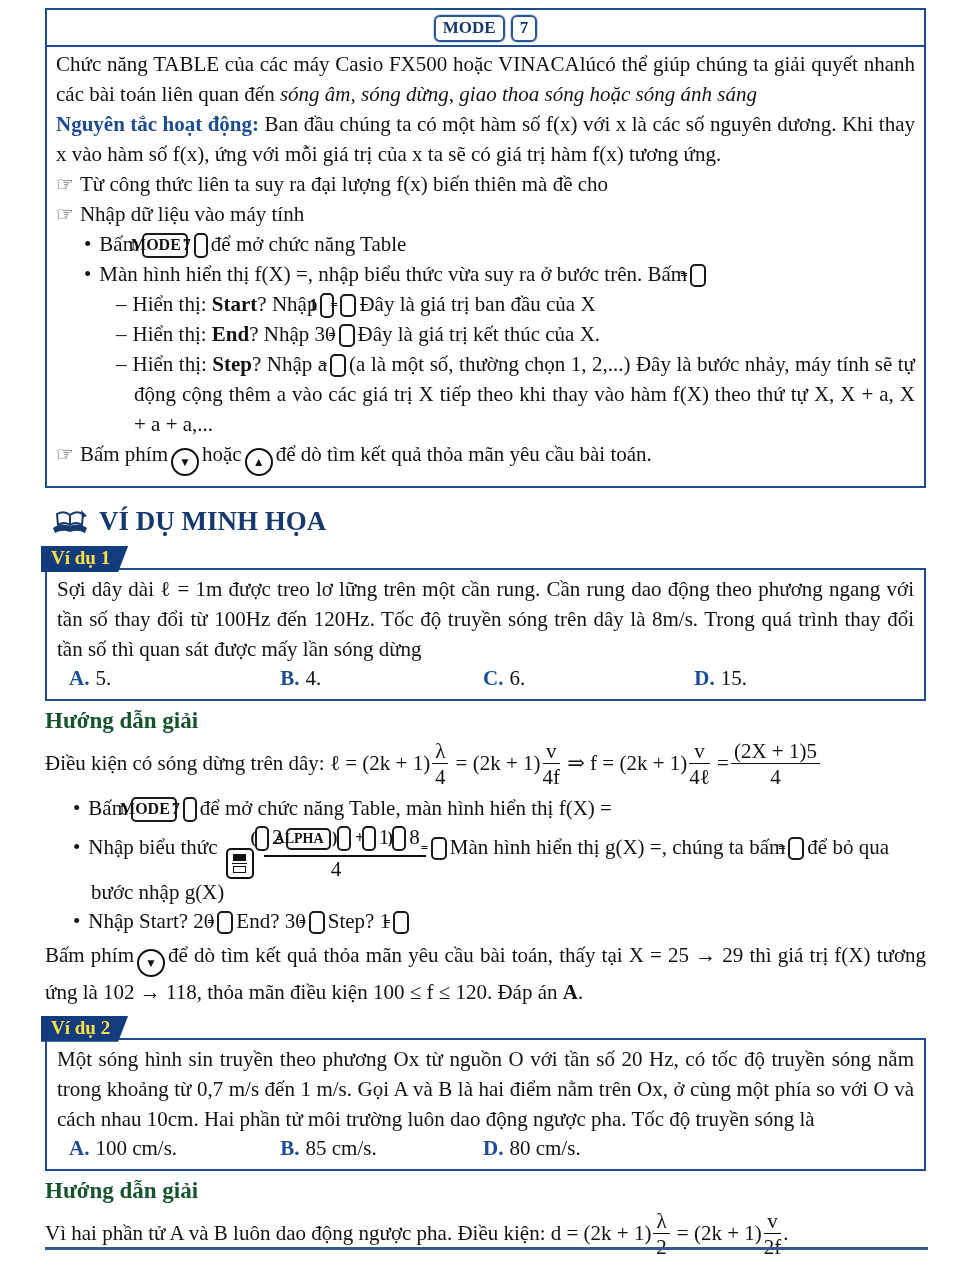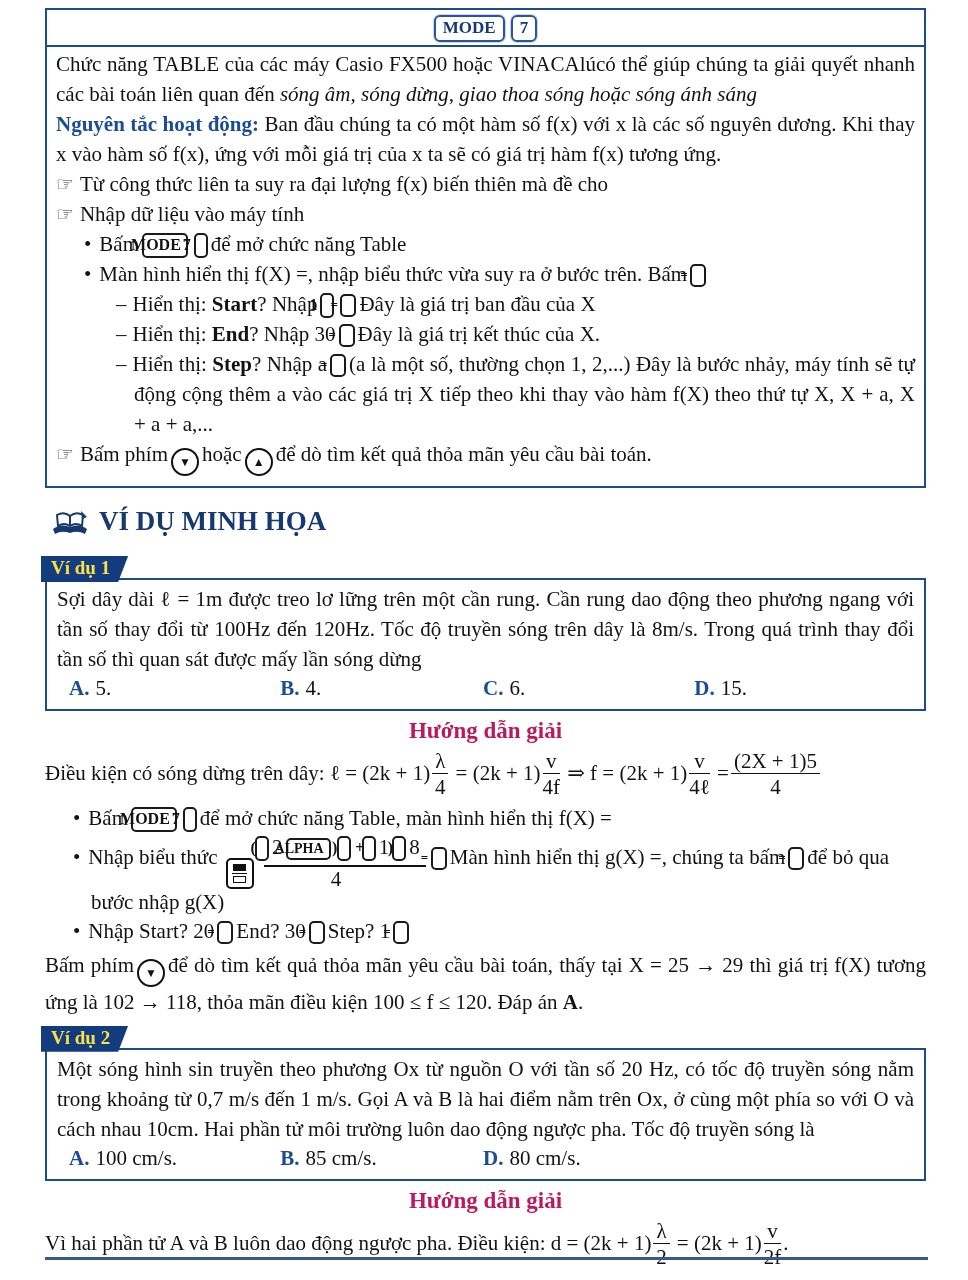--- a/index.html
+++ b/index.html
@@ -56,37 +56,37 @@
   .fkey{
     display:inline-flex;flex-direction:column;align-items:center;justify-content:center;
     width:24px;height:27px;border:2px solid #111;border-radius:5px;
     vertical-align:-7px;margin:0 3px;gap:0;
   }
   .fk-top{width:13px;height:7px;background:#111;margin-bottom:2px;}
   .fk-mid{width:15px;border-top:1.6px solid #111;}
   .fk-bot{width:13px;height:7px;border:1.6px solid #111;box-sizing:border-box;margin-top:2px;}
 
   
-  .sec{display:flex;align-items:flex-end;gap:10px;margin:18px 0 18px 6px;}
+  .sec{display:flex;align-items:center;gap:10px;margin:18px 0 8px 6px;}
   .sec-title{color:#16396f;font-weight:bold;font-size:27px;font-family:"Liberation Serif",serif;}
 
   
   .exwrap{position:relative;}
   .badge{
     display:inline-block;background:#123c7d;color:#fde047;font-weight:bold;
     font-size:19px;padding:1px 18px 3px 10px;position:relative;z-index:2;
     clip-path:polygon(0 0,100% 0,calc(100% - 10px) 100%,0 100%);
     margin-left:-4px;
   }
   .exbox{border:2px solid #1d4b8f;margin-top:-4px;padding:4px 10px 6px;position:relative;z-index:1;background:#fff;}
   .qtext{text-align:justify;line-height:30px;}
   .opts{display:grid;grid-template-columns:25% 24% 25% 26%;padding:2px 0 2px 12px;}
   .optL{color:#1b4c94;font-weight:bold;padding-right:6px;}
 
-  .guide{text-align:center;color:#be185d;font-weight:bold;font-size:23px;margin:7px 0 4px;}
+  .guide{text-align:left;color:#14532d;font-weight:bold;font-size:23px;margin:7px 0 4px;}
   .sol{line-height:30px;text-align:justify;margin-top:2px;}
   .sol-tall{line-height:1.2;margin:6px 0 8px;}
   .para{line-height:30px;text-align:justify;margin-top:4px;}
   .mt4{margin-top:4px;}
   .mt6{margin-top:6px;}
 
   .bottom-rule{position:absolute;left:45px;right:40px;bottom:8px;border-top:3px solid #33598e;}
   b.ansA{font-weight:bold;}
 </style>
 </head>

